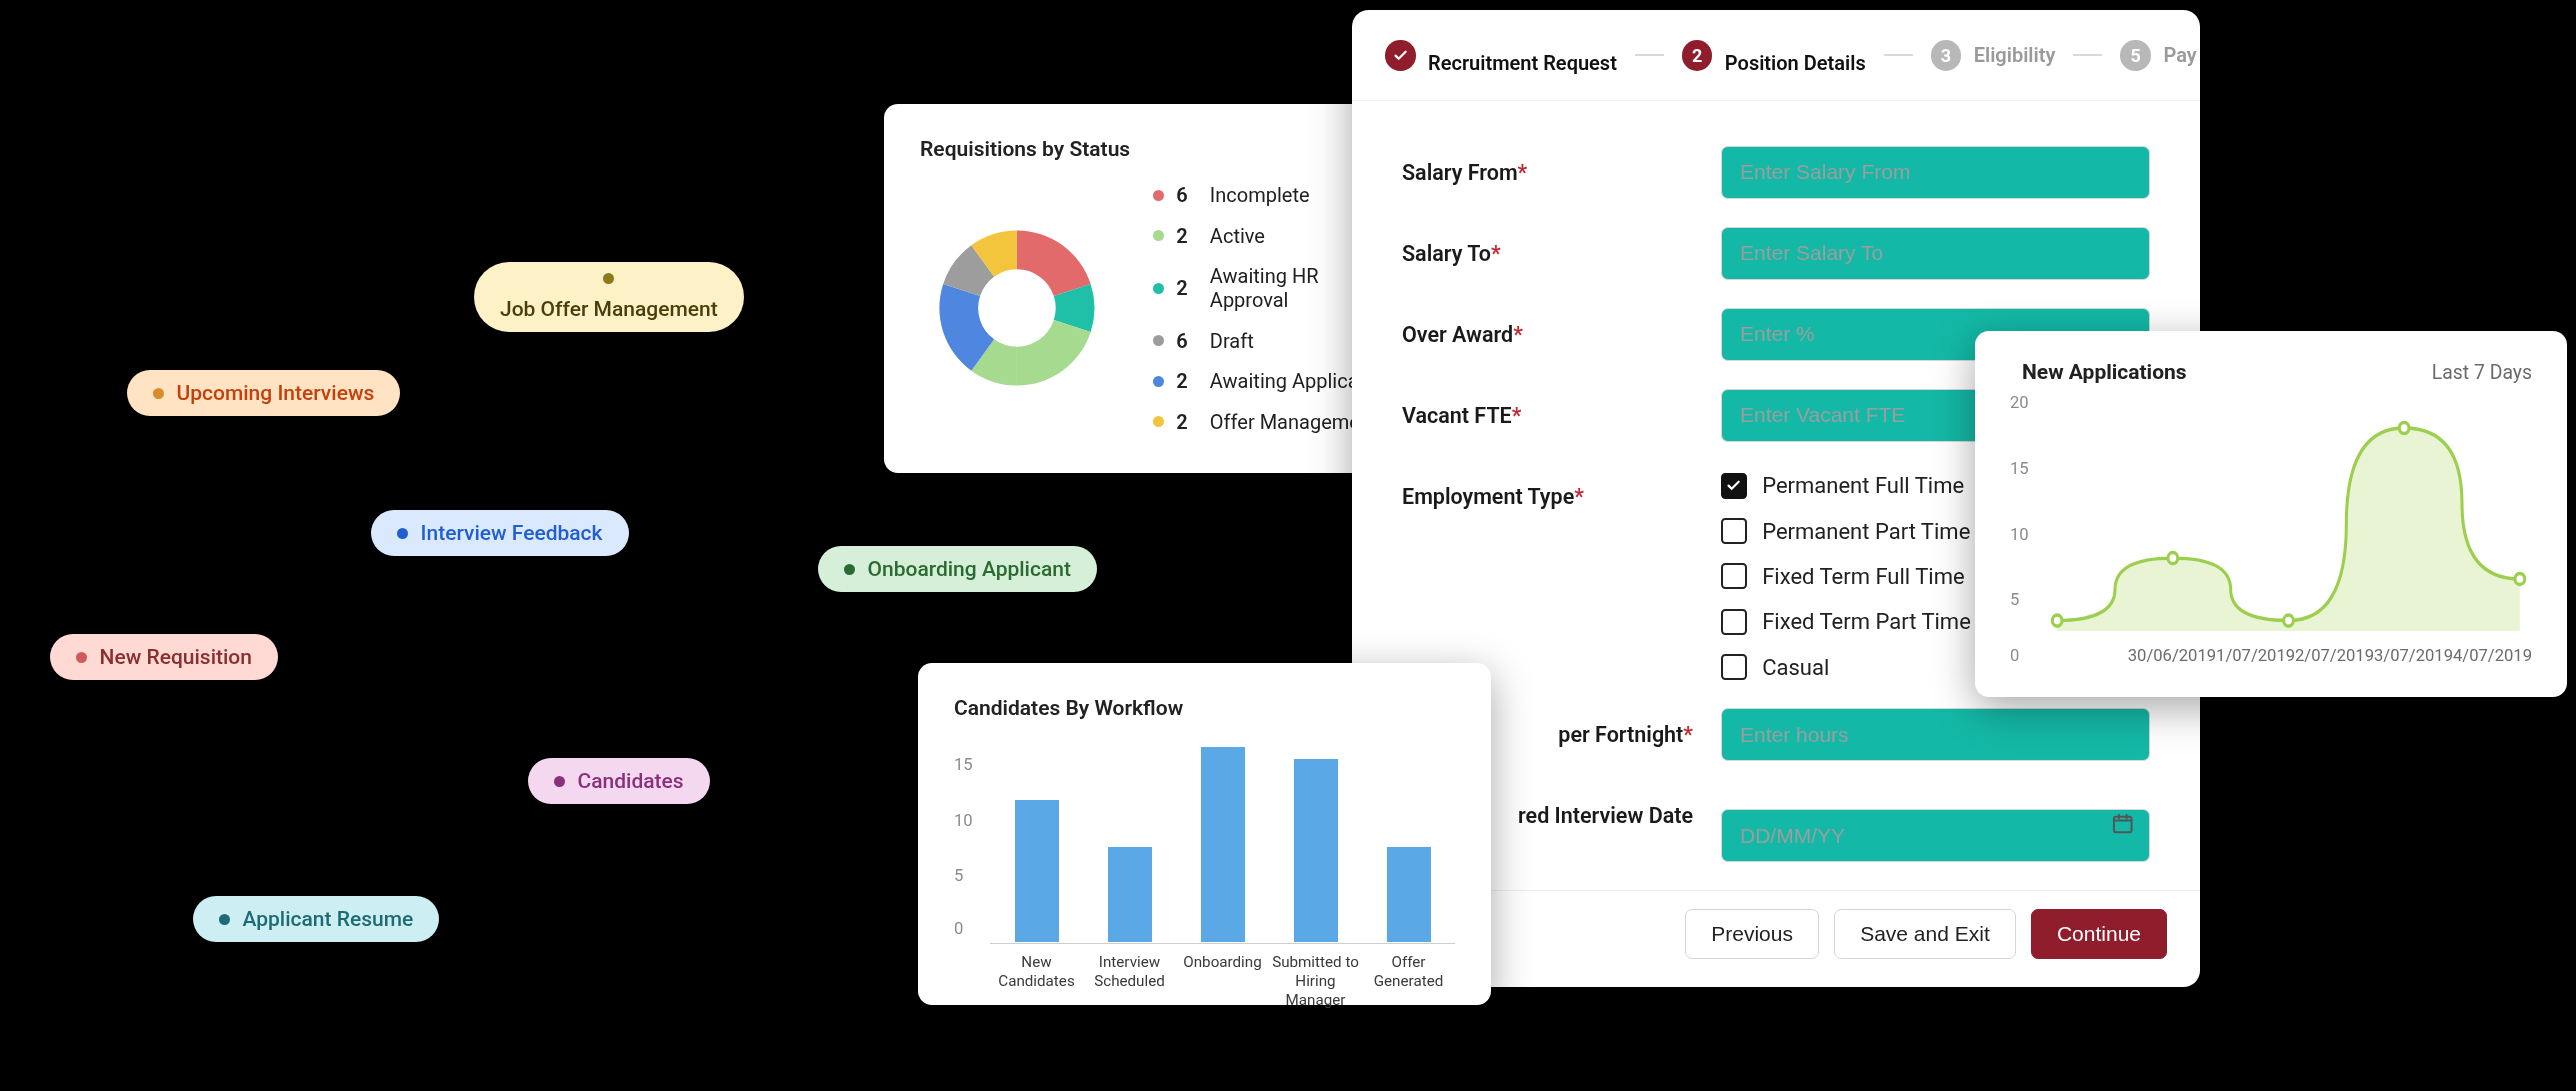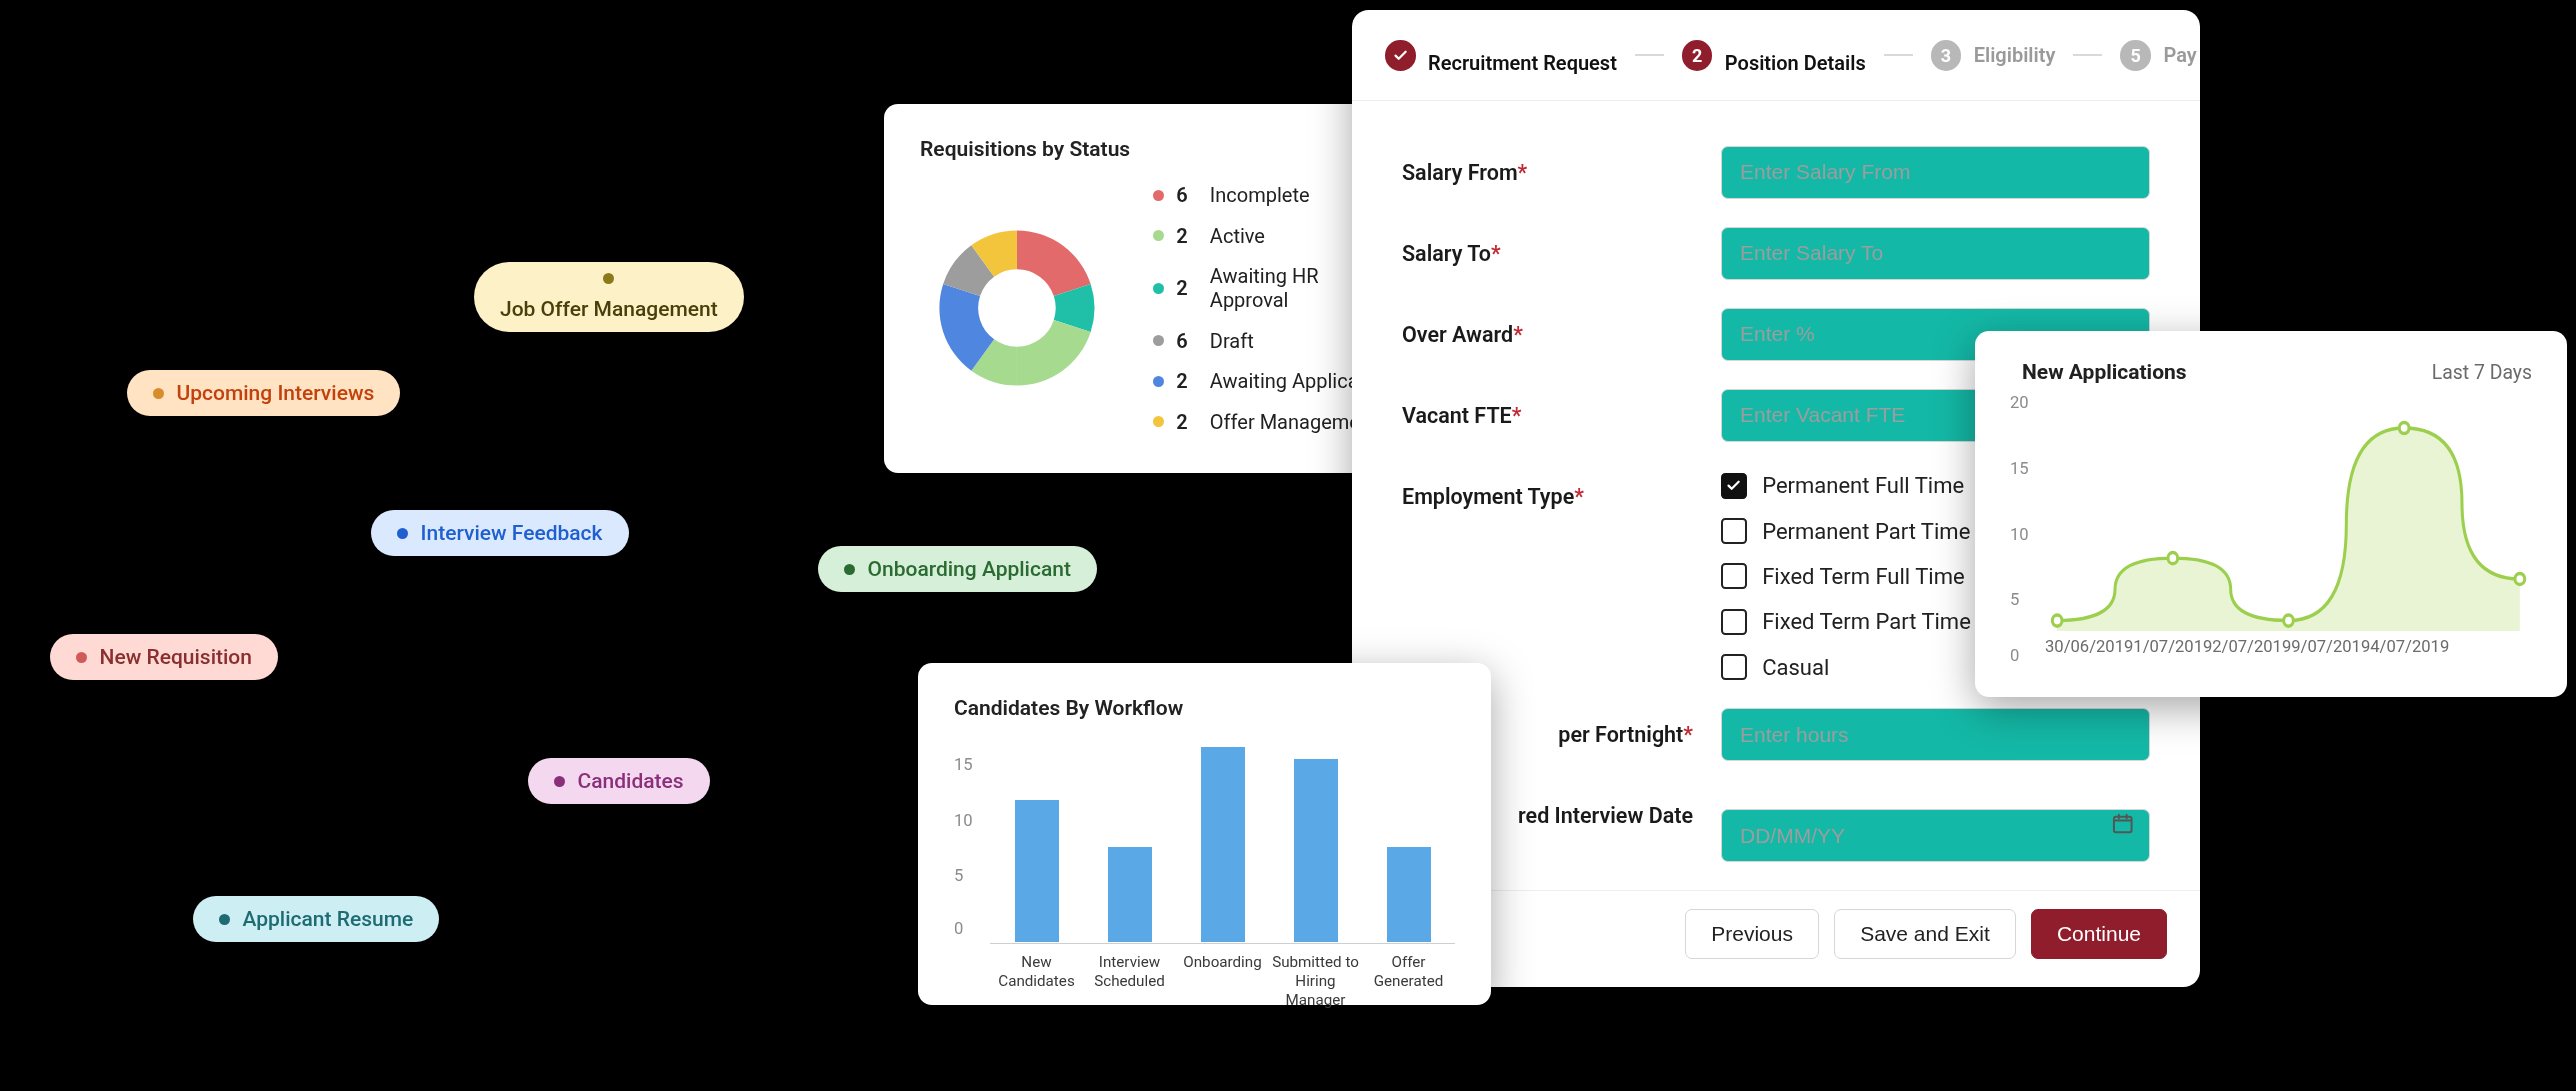--- a/index.html
+++ b/index.html
@@ -106,21 +106,21 @@
   .btn.primary { background:#8f1d2c; border:1.4px solid #8f1d2c; color:#fff; }
 
   
   #line-card { left:1975px; top:331px; width:592px; padding:29px 35px 32px; }
   .line-head { display:flex; justify-content:space-between; align-items:center; margin-bottom:18px; }
   .line-head .title { font-size:21px; font-weight:700;margin-left:12px; }
   .line-head .range { font-size:19.4px; color:#6b6b6b; }
   .line-frame { position:relative; height:263px; padding-left:35px; }
   .line-frame .ly { position:absolute; left:0; font-size:16.6px; color:#8b8b8b; transform:translateY(-50%); }
   .line-frame svg { position:absolute; left:35px; right:0; top:0; bottom:35px; width:calc(100% - 35px); height:229px; }
-  .xdates { position:absolute; left:35px; right:0; bottom:9px; display:flex; justify-content:flex-start; font-size:16.6px; color:#6b6b6b; }
+  .xdates { position:absolute; left:35px; right:0; bottom:0; display:flex; justify-content:flex-end; font-size:16.6px; color:#6b6b6b; }
 </style>
 </head>
 <body>
 
 <div class="pill pill-yellow" style="left:474px;  top:262px;">
     <span class="dot"></span>
     <span>Job Offer Management</span>
   </div>
 <div class="pill pill-orange" style="left:127px;  top:325px;">
     <span class="dot"></span>
@@ -348,18 +348,18 @@
         <circle cx="20" cy="315" r="8" fill="#fff" stroke="#9ccf4e" stroke-width="5"></circle>
         <circle cx="210" cy="225" r="8" fill="#fff" stroke="#9ccf4e" stroke-width="5"></circle>
         <circle cx="400" cy="315" r="8" fill="#fff" stroke="#9ccf4e" stroke-width="5"></circle>
         <circle cx="590" cy="37.5" r="8" fill="#fff" stroke="#9ccf4e" stroke-width="5"></circle>
         <circle cx="780" cy="255" r="8" fill="#fff" stroke="#9ccf4e" stroke-width="5"></circle>
       </svg>
     <div class="xdates" id="xdates">
         <span>30/06/2019</span>
         <span>1/07/2019</span>
         <span>2/07/2019</span>
-        <span>9/07/2019</span>
+        <span>3/07/2019</span>
         <span>4/07/2019</span>
       </div>
   </div>
 </div>
 
 
 </body></html>

